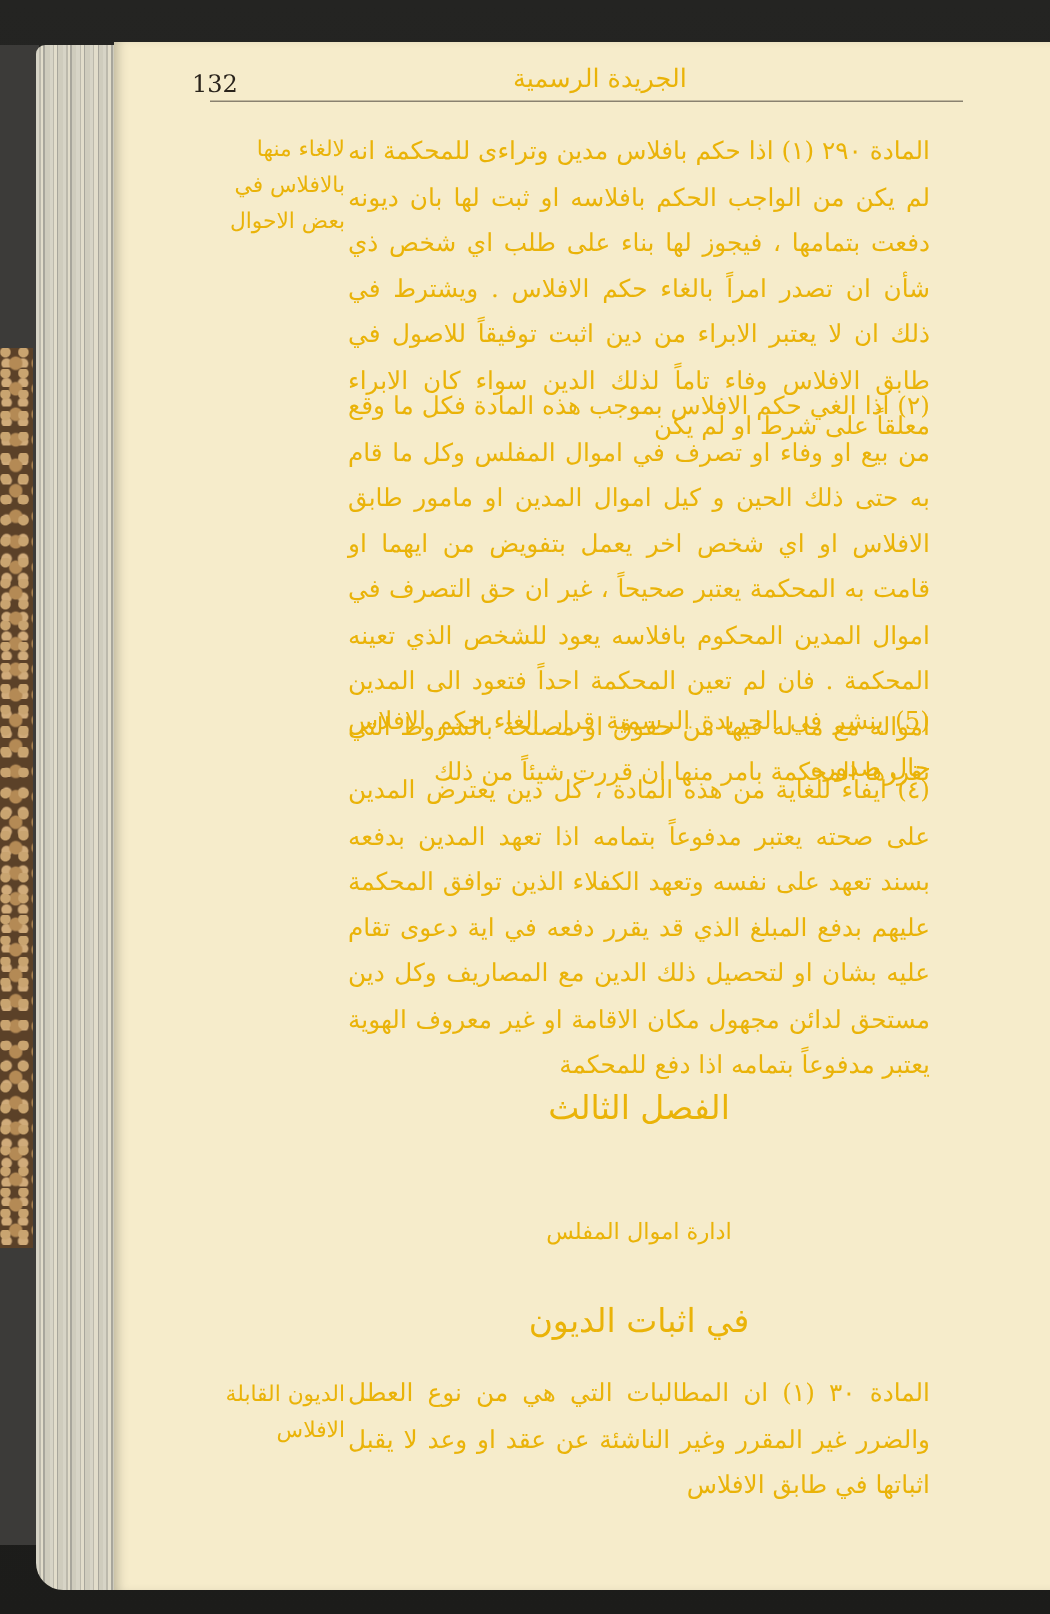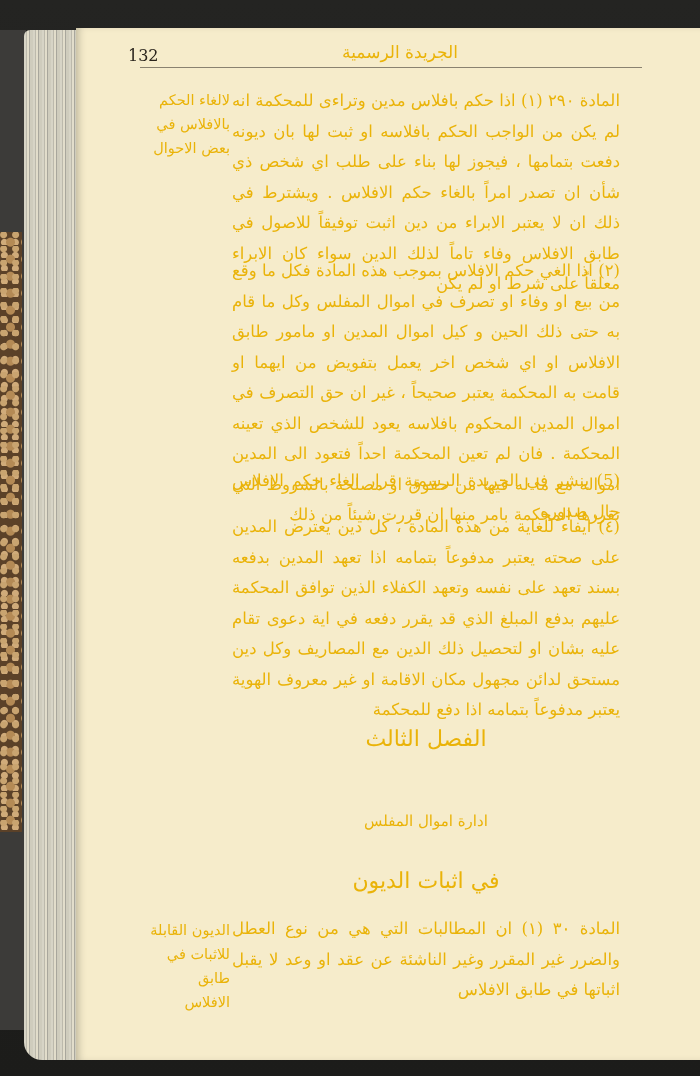--- a/index.html
+++ b/index.html
@@ -54,21 +54,21 @@
 <div class="marble"></div>
 <div class="page-edges"></div>
 
 <div class="page"></div>
 
 <div class="page-number ar">132</div>
 <div class="running-title ar">الجريدة الرسمية</div>
 <div class="header-rule"></div>
 
 <div class="margin-note ar" style="top:88px;">
-  <div>لالغاء الحكم</div>
+  <div>لالغاء منها</div>
   <div>بالافلاس في</div>
   <div>بعض الاحوال</div>
 </div>
 
 <div class="body-col ar" style="top:86px;">
   <p>المادة ٢٩٠ (١) اذا حكم بافلاس مدين وتراءى للمحكمة انه لم يكن من الواجب الحكم بافلاسه او ثبت لها بان ديونه دفعت بتمامها ، فيجوز لها بناء على طلب اي شخص ذي شأن ان تصدر امراً بالغاء حكم الافلاس . ويشترط في ذلك ان لا يعتبر الابراء من دين اثبت توفيقاً للاصول في طابق الافلاس وفاء تاماً لذلك الدين سواء كان الابراء معلقاً على شرط او لم يكن</p>
 </div>
 <div class="body-col ar" style="top:256px;">
   <p>(٢) اذا الغي حكم الافلاس بموجب هذه المادة فكل ما وقع من بيع او وفاء او تصرف في اموال المفلس وكل ما قام به حتى ذلك الحين و كيل اموال المدين او مامور طابق الافلاس او اي شخص اخر يعمل بتفويض من ايهما او قامت به المحكمة يعتبر صحيحاً ، غير ان حق التصرف في اموال المدين المحكوم بافلاسه يعود للشخص الذي تعينه المحكمة . فان لم تعين المحكمة احداً فتعود الى المدين امواله مع ما له فيها من حقوق او مصلحة بالشروط التي تقررها المحكمة بامر منها ان قررت شيئاً من ذلك</p>
 </div>
@@ -78,18 +78,17 @@
 <div class="body-col ar" style="top:512px;">
   <p>(٤) ايفاء للغاية من هذه المادة ، كل دين يعترض المدين على صحته يعتبر مدفوعاً بتمامه اذا تعهد المدين بدفعه بسند تعهد على نفسه وتعهد الكفلاء الذين توافق المحكمة عليهم بدفع المبلغ الذي قد يقرر دفعه في اية دعوى تقام عليه بشان او لتحصيل ذلك الدين مع المصاريف وكل دين مستحق لدائن مجهول مكان الاقامة او غير معروف الهوية يعتبر مدفوعاً بتمامه اذا دفع للمحكمة</p>
 </div>
 
 <div class="centered chapter-title ar">الفصل الثالث</div>
 <div class="centered section-subtitle ar">ادارة اموال المفلس</div>
 <div class="centered subsection-title ar">في اثبات الديون</div>
 
 <div class="margin-note ar" style="top:918px;">
   <div>الديون القابلة</div>
-  <div>للاثبات في طابق</div>
   <div>الافلاس</div>
 </div>
 <div class="body-col ar" style="top:914px;">
   <p>المادة ٣٠ (١) ان المطالبات التي هي من نوع العطل والضرر غير المقرر وغير الناشئة عن عقد او وعد لا يقبل اثباتها في طابق الافلاس</p>
 </div>
 
 </body></html>

